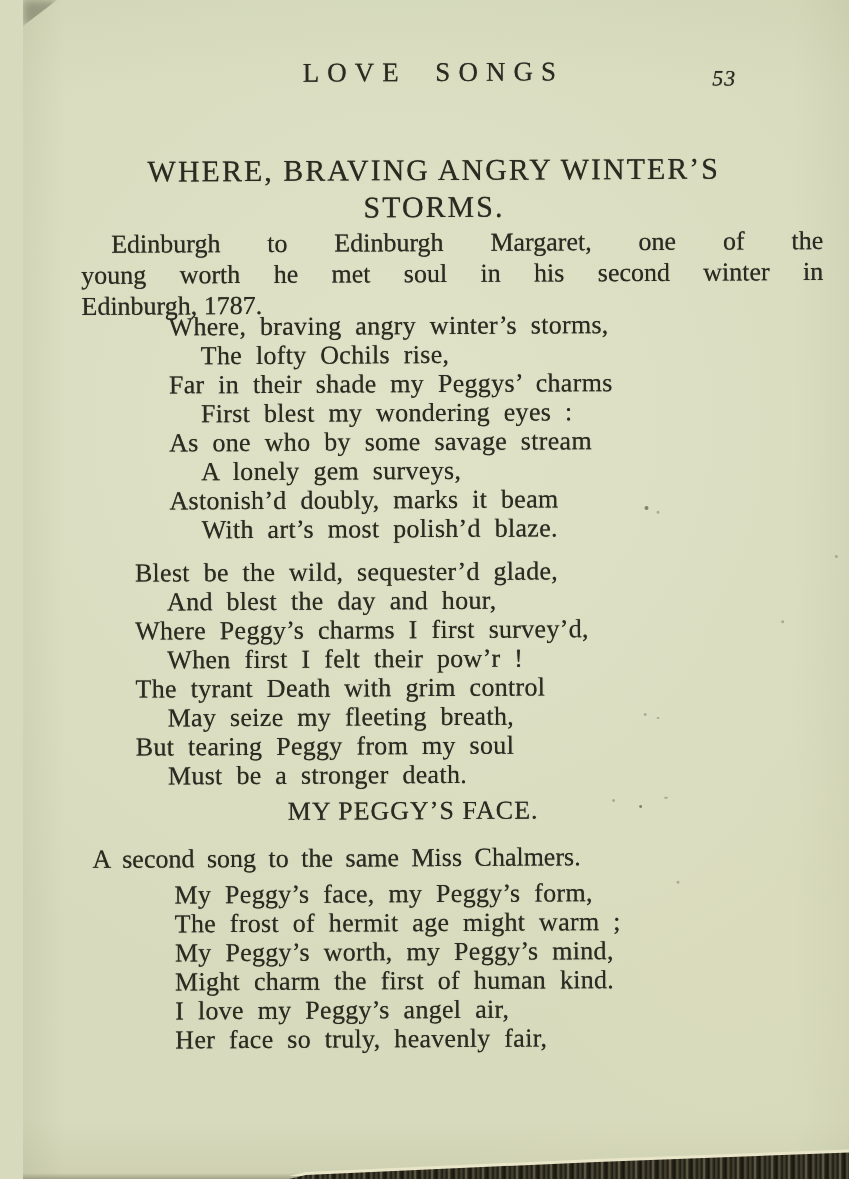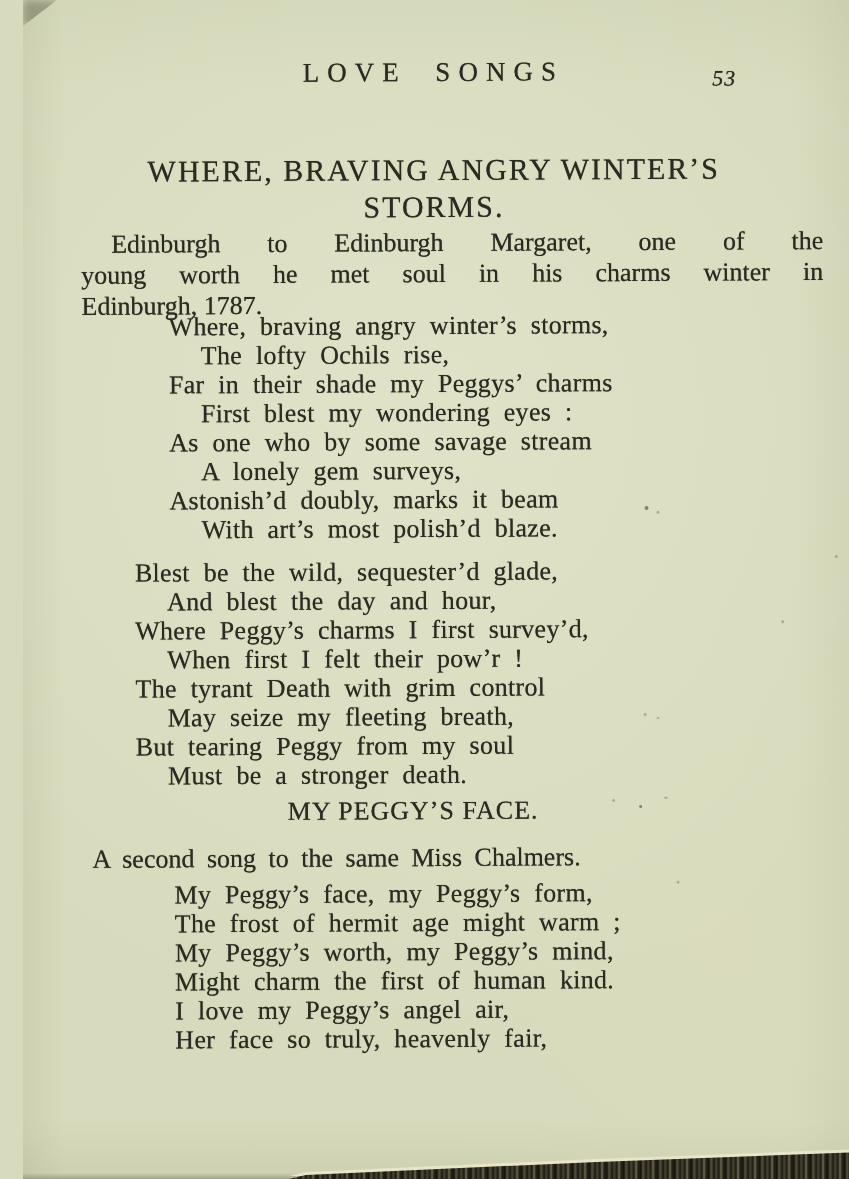--- a/index.html
+++ b/index.html
@@ -99,21 +99,21 @@
             <span>the</span>
           </div>
         <div class="jline">
             <span>young</span>
             <span>worth</span>
             <span>he</span>
             <span>met</span>
             <span>soul</span>
             <span>in</span>
             <span>his</span>
-            <span>charms</span>
+            <span>second</span>
             <span>winter</span>
             <span>in</span>
           </div>
         <div>Edinburgh, 1787.</div>
       </div>
 
       <div class="stanza stanza-1 ink">
         <div class="line">Where, braving angry winter’s storms,</div>
         <div class="line in">The lofty Ochils rise,</div>
         <div class="line">Far in their shade my Peggys’ charms</div>

